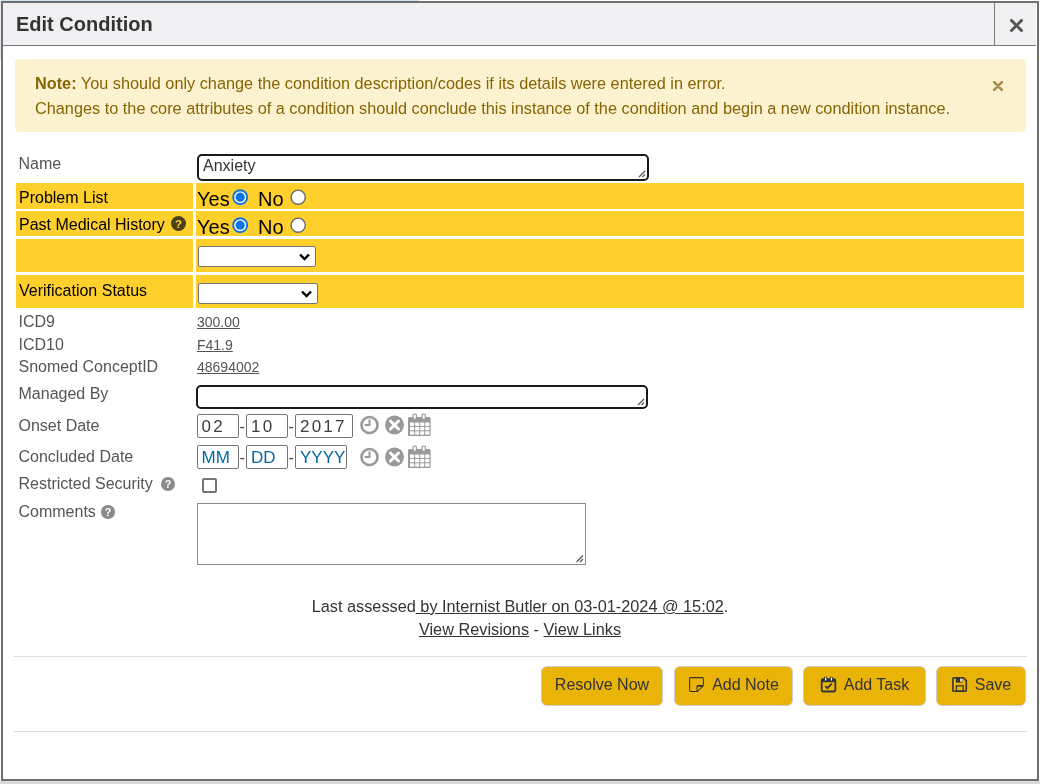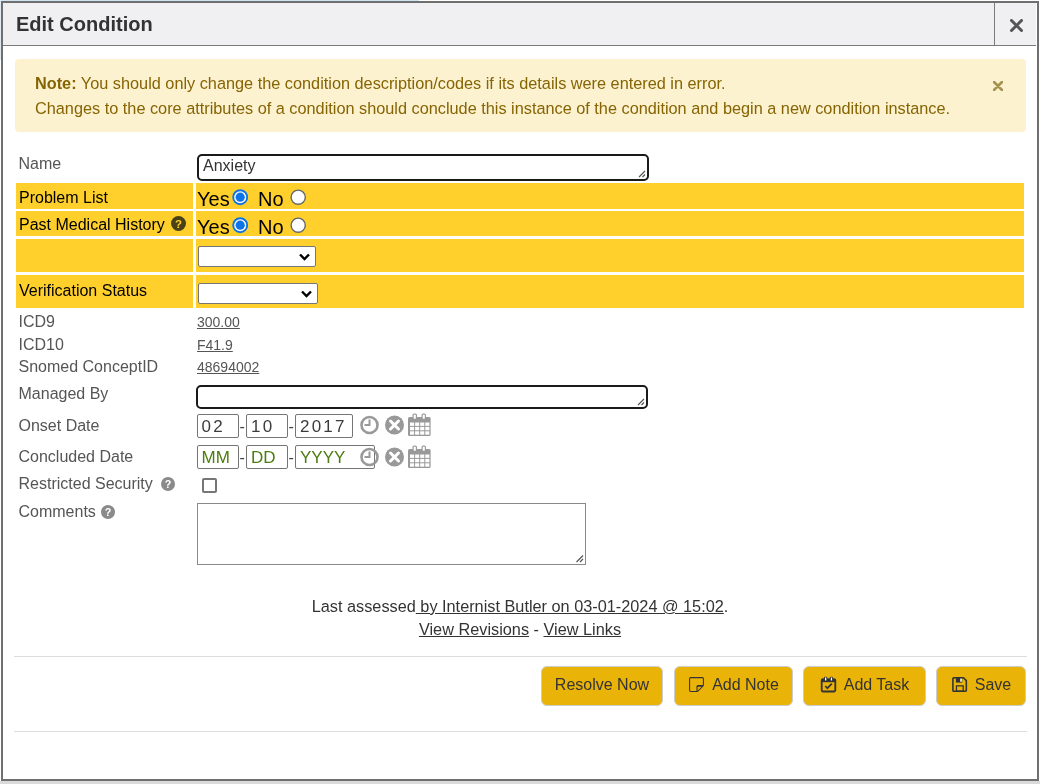--- a/index.html
+++ b/index.html
@@ -26,21 +26,21 @@
 .ta { position:absolute; background:#fff; border:2px solid #1a1a1a; border-radius:5px; font-size:16px; color:#333; }
 .ta .txt { position:absolute; left:4px; top:1px; }
 .grip { position:absolute; right:1px; bottom:1px; }
 .rsvg { position:absolute; }
 .sel { position:absolute; height:21px; background:#fff; border:1px solid #767676; border-radius:2px; }
 .sel svg { position:absolute; right:5px; top:6px; }
 .link { font-size:14px; color:#555; text-decoration:underline; }
 .dbox { position:absolute; height:24px; background:#fff; border:1px solid #757575; border-radius:2px; font-size:17px; color:#3c3c3c; }
 .dbox.num span { letter-spacing:2.2px; }
 .dbox span { position:absolute; left:4px; top:2px; }
-.dbox.ph { color:#4d7c0f; }
+.dbox.ph { color:#0369a1; }
 .dash { position:absolute; font-size:16px; color:#444; }
 .cline { position:absolute; left:13px; width:1008px; text-align:center; font-size:16.3px; color:#333; }
 .hr { position:absolute; left:11px; width:1013px; height:1px; background:#ddd; }
 .btn { position:absolute; height:40px; border:1px solid #ccc; border-radius:6px; background:#eab308; color:#333; font-size:16px; text-align:center; }
 .btn .bt { position:absolute; left:0; width:100%; top:9px; }
 .chk { position:absolute; width:15px; height:15px; border:2px solid #767676; border-radius:2px; background:#fff; }
 a.glink { color:#333; text-decoration:underline; }
 </style>
 </head>
 <body>
@@ -179,21 +179,21 @@
 
     <div class="lab" style="top:400.5px;">Concluded Date</div>
     <div class="dbox ph" style="left:193.5px; top:397.5px; width:42.5px;">
         <span>MM</span>
       </div>
     <div class="dash" style="left:236.5px; top:402px;">-</div>
     <div class="dbox ph" style="left:243px; top:397.5px; width:41.5px;">
         <span>DD</span>
       </div>
     <div class="dash" style="left:285.5px; top:402px;">-</div>
-    <div class="dbox ph" style="left:292px; top:397.5px; width:80px;">
+    <div class="dbox ph" style="left:292px; top:397.5px; width:52px;">
         <span>YYYY</span>
       </div>
     <svg style="position:absolute; left:357px; top:397.5px;" width="76" height="24" viewBox="0 0 76 24">
       <circle cx="9.5" cy="12" r="8" fill="none" stroke="#999" stroke-width="2.6"></circle>
       <path d="M9.5 6.5 L9.5 12 L4.5 12" stroke="#999" stroke-width="2" fill="none"></path>
       <circle cx="34.5" cy="12" r="9.5" fill="#999"></circle>
       <path d="M30.5 8 L38.5 16 M38.5 8 L30.5 16" stroke="#fff" stroke-width="3" stroke-linecap="round"></path>
       <rect x="48" y="4" width="22.6" height="19" rx="1.5" fill="#999"></rect>
       <rect x="52.5" y="0.5" width="4.5" height="7" rx="1.5" fill="#999"></rect>
       <rect x="53.7" y="1.7" width="2.1" height="4" fill="#fff"></rect>

